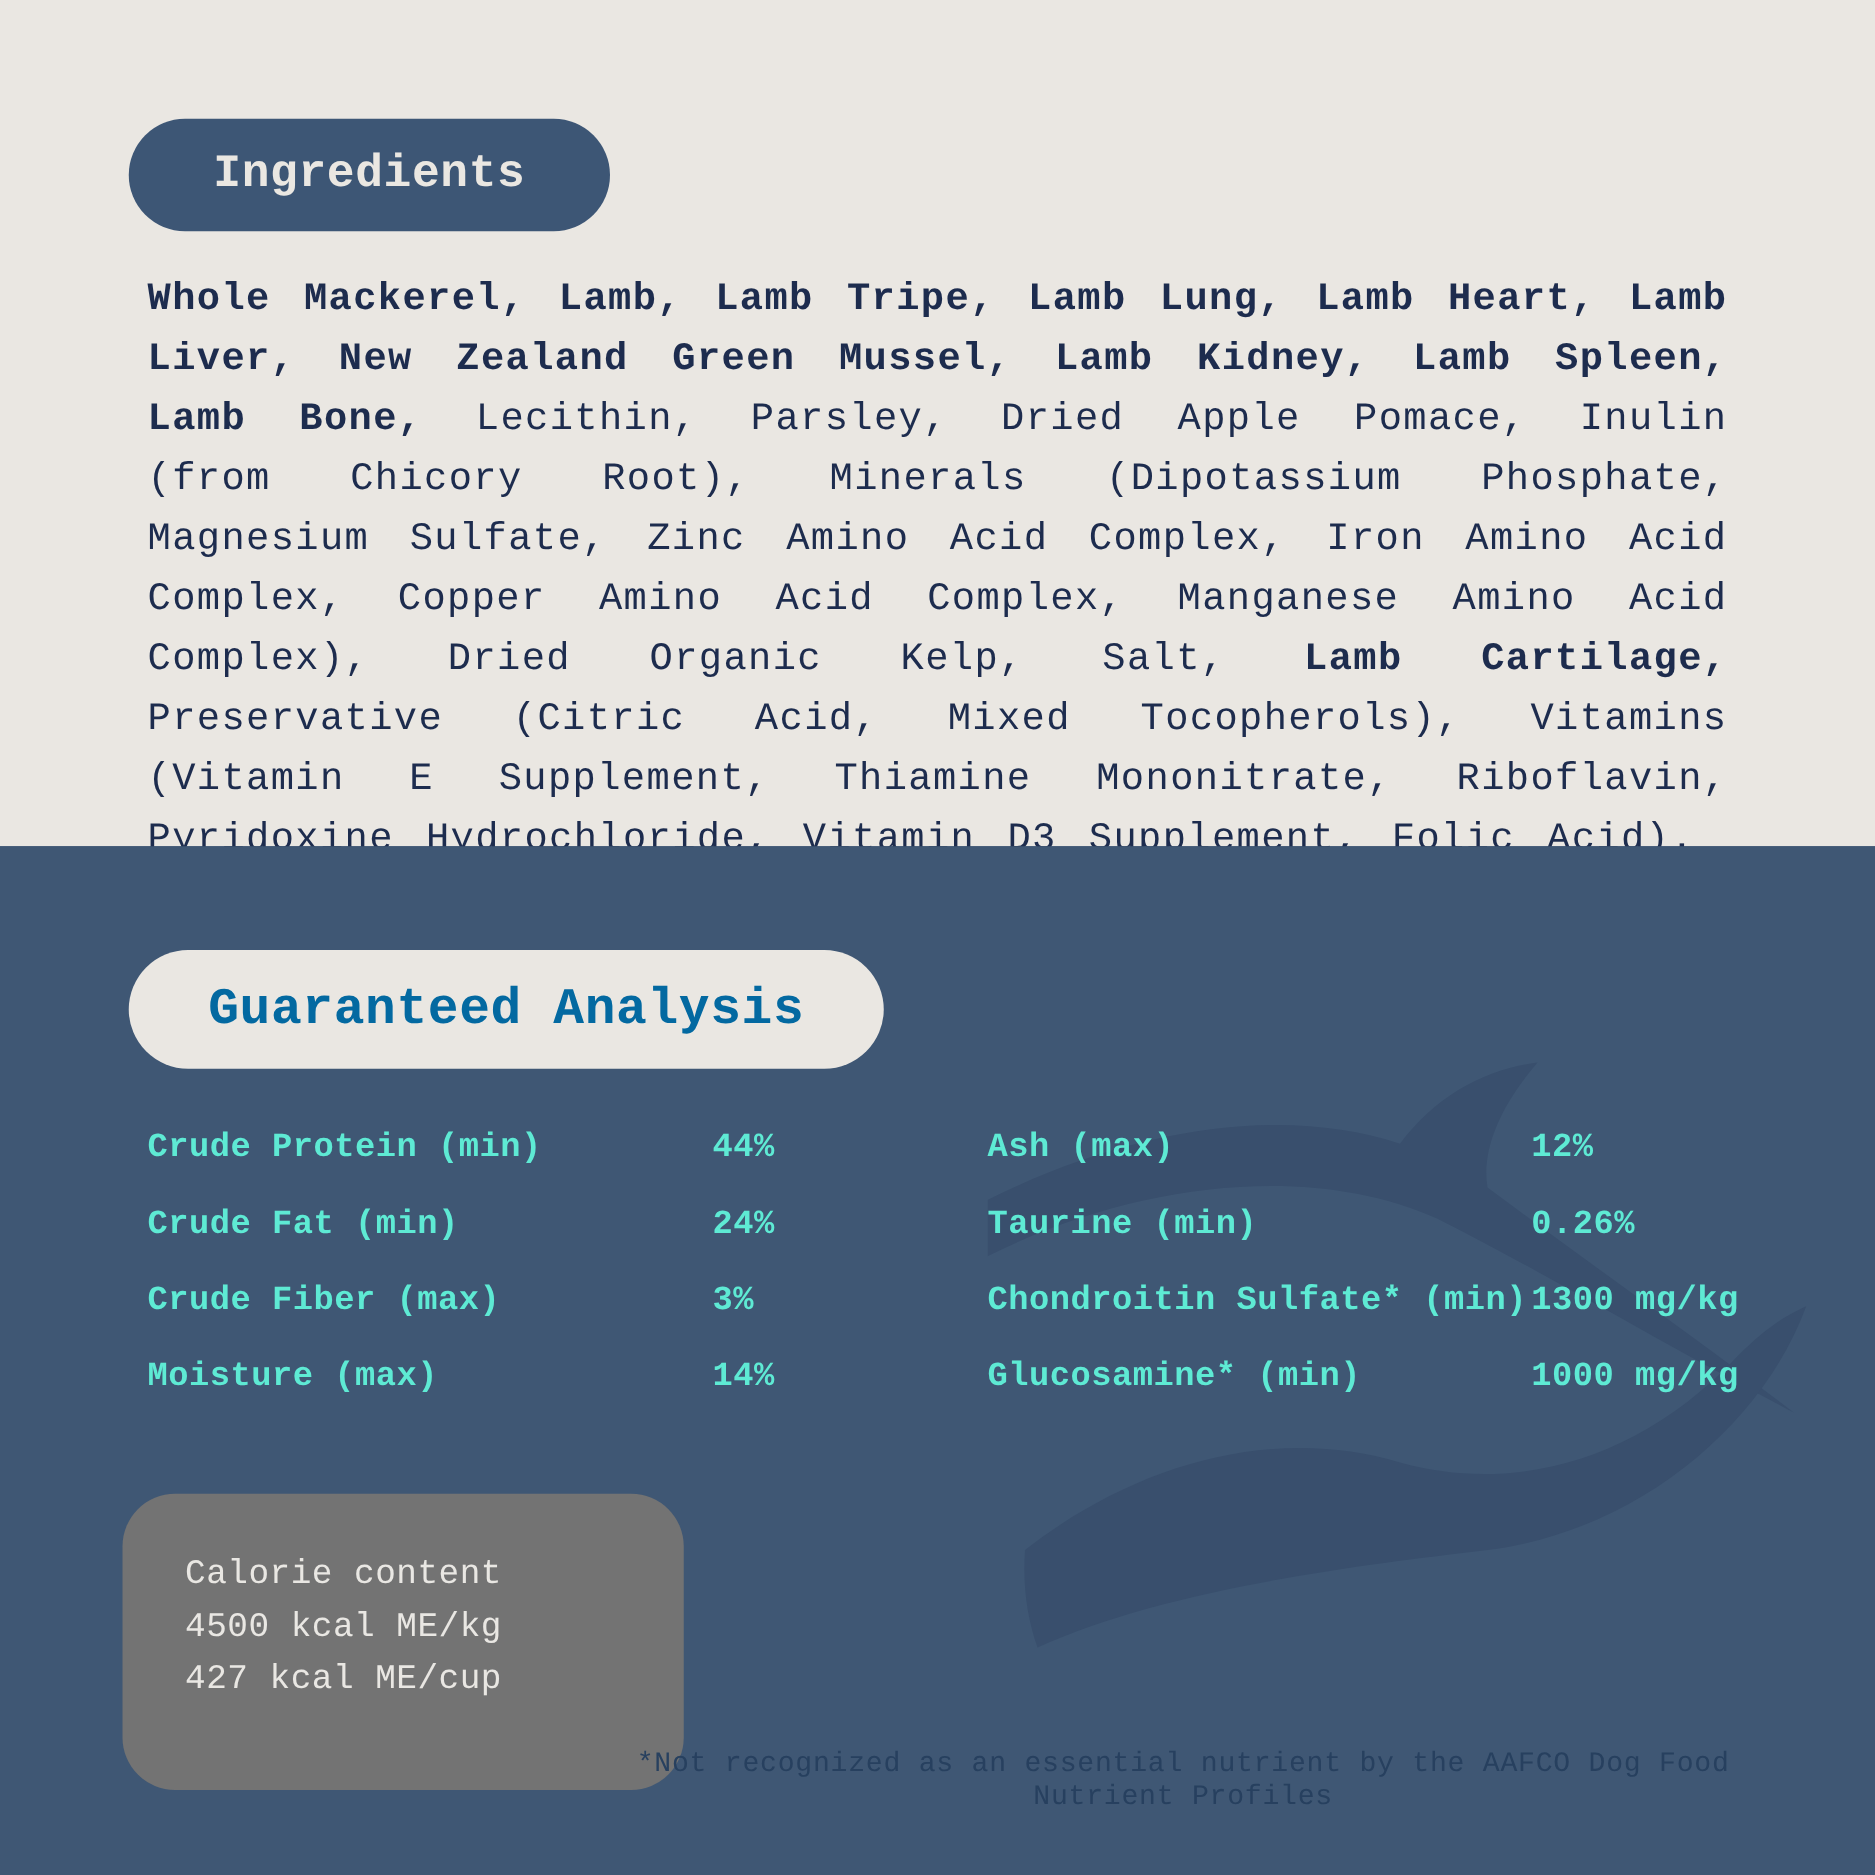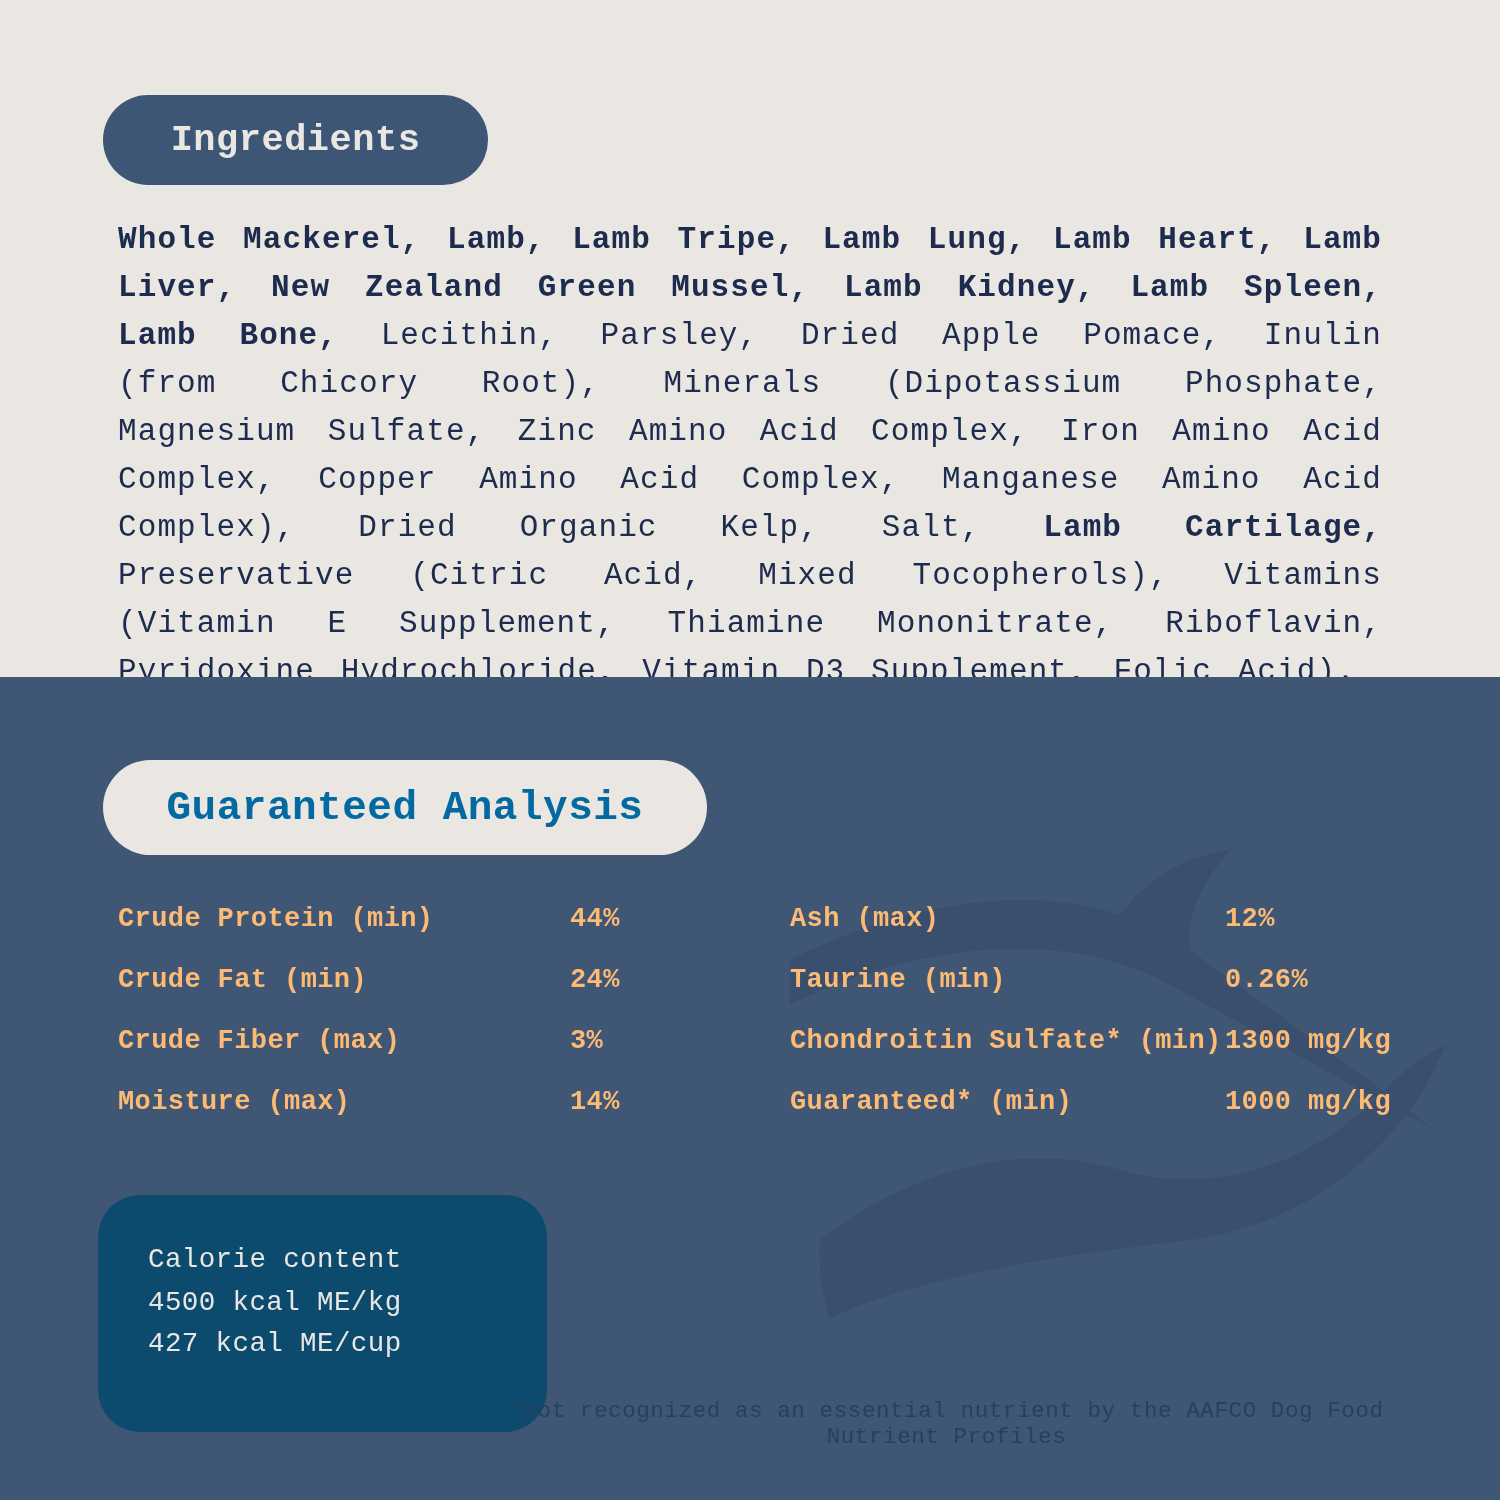--- a/index.html
+++ b/index.html
@@ -36,25 +36,25 @@
     color:#0369a1;font-weight:bold;font-size:41px;letter-spacing:0.5px;
   }
   .watermark{
     position:absolute;left:790px;top:840px;width:710px;height:480px;
     pointer-events:none;
   }
   .ga-table{
     position:absolute;left:118px;top:888px;width:1282px;
     display:grid;grid-template-columns:452px 220px 435px 1fr;
     grid-auto-rows:61px;align-items:center;
-    color:#fdba74;font-weight:bold;font-size:27px;letter-spacing:0.4px;
+    color:#5eead4;font-weight:bold;font-size:27px;letter-spacing:0.4px;
   }
   .calorie-box{
     position:absolute;left:98px;top:1195px;width:449px;height:237px;
-    background:#0c4a6e;border-radius:42px;box-sizing:border-box;
+    background:#737373;border-radius:42px;box-sizing:border-box;
     padding:44px 30px 0 50px;
     color:#E9E7E3;font-size:27.5px;line-height:41px;letter-spacing:0.4px;
   }
   .calorie-box .gap{margin-top:2px;}
   .footnote{
     position:absolute;left:500px;top:1398px;width:893px;
     text-align:center;color:#27405F;font-size:22.5px;letter-spacing:0.6px;
   }
 </style>
 </head>
@@ -91,21 +91,21 @@
     <div>Taurine (min)</div>
     <div>0.26%</div>
 
     <div>Crude Fiber (max)</div>
     <div>3%</div>
     <div>Chondroitin Sulfate* (min)</div>
     <div>1300 mg/kg</div>
 
     <div>Moisture (max)</div>
     <div>14%</div>
-    <div>Guaranteed* (min)</div>
+    <div>Glucosamine* (min)</div>
     <div>1000 mg/kg</div>
   </div>
 
   <div class="calorie-box">
     <div>Calorie content</div>
     <div class="gap">4500 kcal ME/kg</div>
     <div>427 kcal ME/cup</div>
   </div>
 
   <div class="footnote">*Not recognized as an essential nutrient by the AAFCO Dog Food Nutrient Profiles</div>

